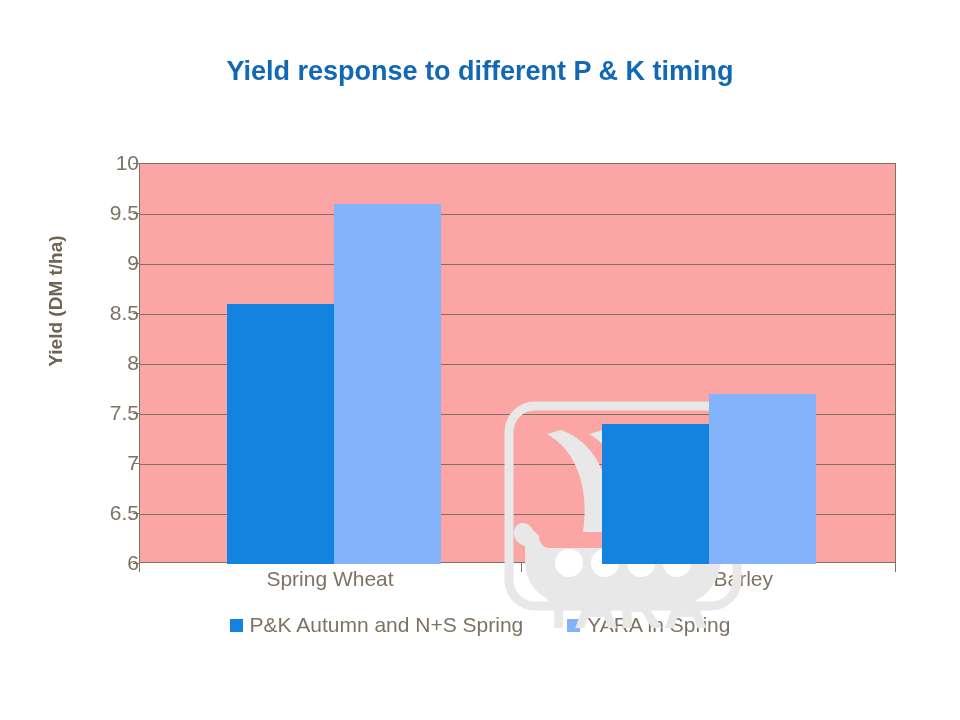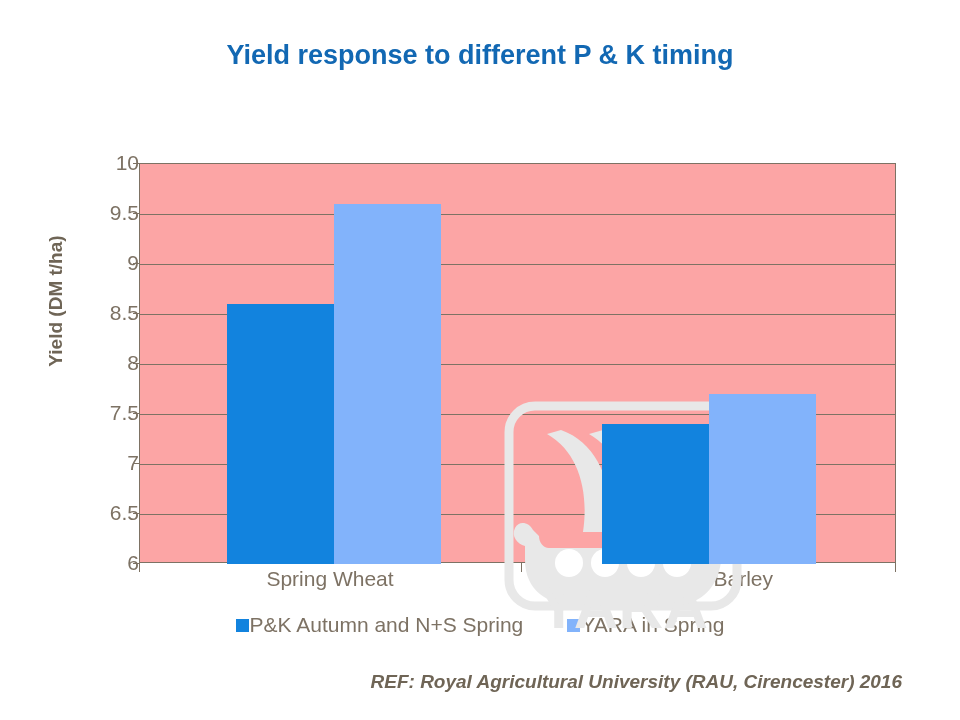--- a/index.html
+++ b/index.html
@@ -19,21 +19,21 @@
     position: absolute;
     left: 0; top: 0;
     width: 960px;
     height: 720px;
   }
 
   
   .chart-title {
     position: absolute;
     left: 0;
-    top: 40px;
+    top: 56px;
     width: 960px;
     text-align: center;
     font-size: 27px;
     font-weight: bold;
     color: #1268b3;
     letter-spacing: 0px;
   }
 
   
   .plot-area {
@@ -132,21 +132,21 @@
     top: 613px;
     width: 960px;
     display: flex;
     justify-content: center;
     align-items: center;
     gap: 44px;
   }
   .legend-item {
     display: flex;
     align-items: center;
-    gap: 1px;
+    gap: 7px;
   }
   .legend-swatch {
     width: 13px;
     height: 13px;
     display: inline-block;
   }
   .legend-text {
     font-size: 21px;
     color: #7d7264;
     white-space: nowrap;
@@ -247,15 +247,14 @@
     <div class="legend-item">
       <span class="legend-swatch" style="background:#1283de;"></span>
       <span class="legend-text">P&amp;K Autumn and N+S Spring</span>
     </div>
     <div class="legend-item">
       <span class="legend-swatch" style="background:#82b3fb;"></span>
       <span class="legend-text">YARA in Spring</span>
     </div>
   </div>
 
-  <div class="footer-ref">REF: Royal Agricultural University (RAU, Cirencester) 2016</div>
 
 </div>
 
 </body></html>

